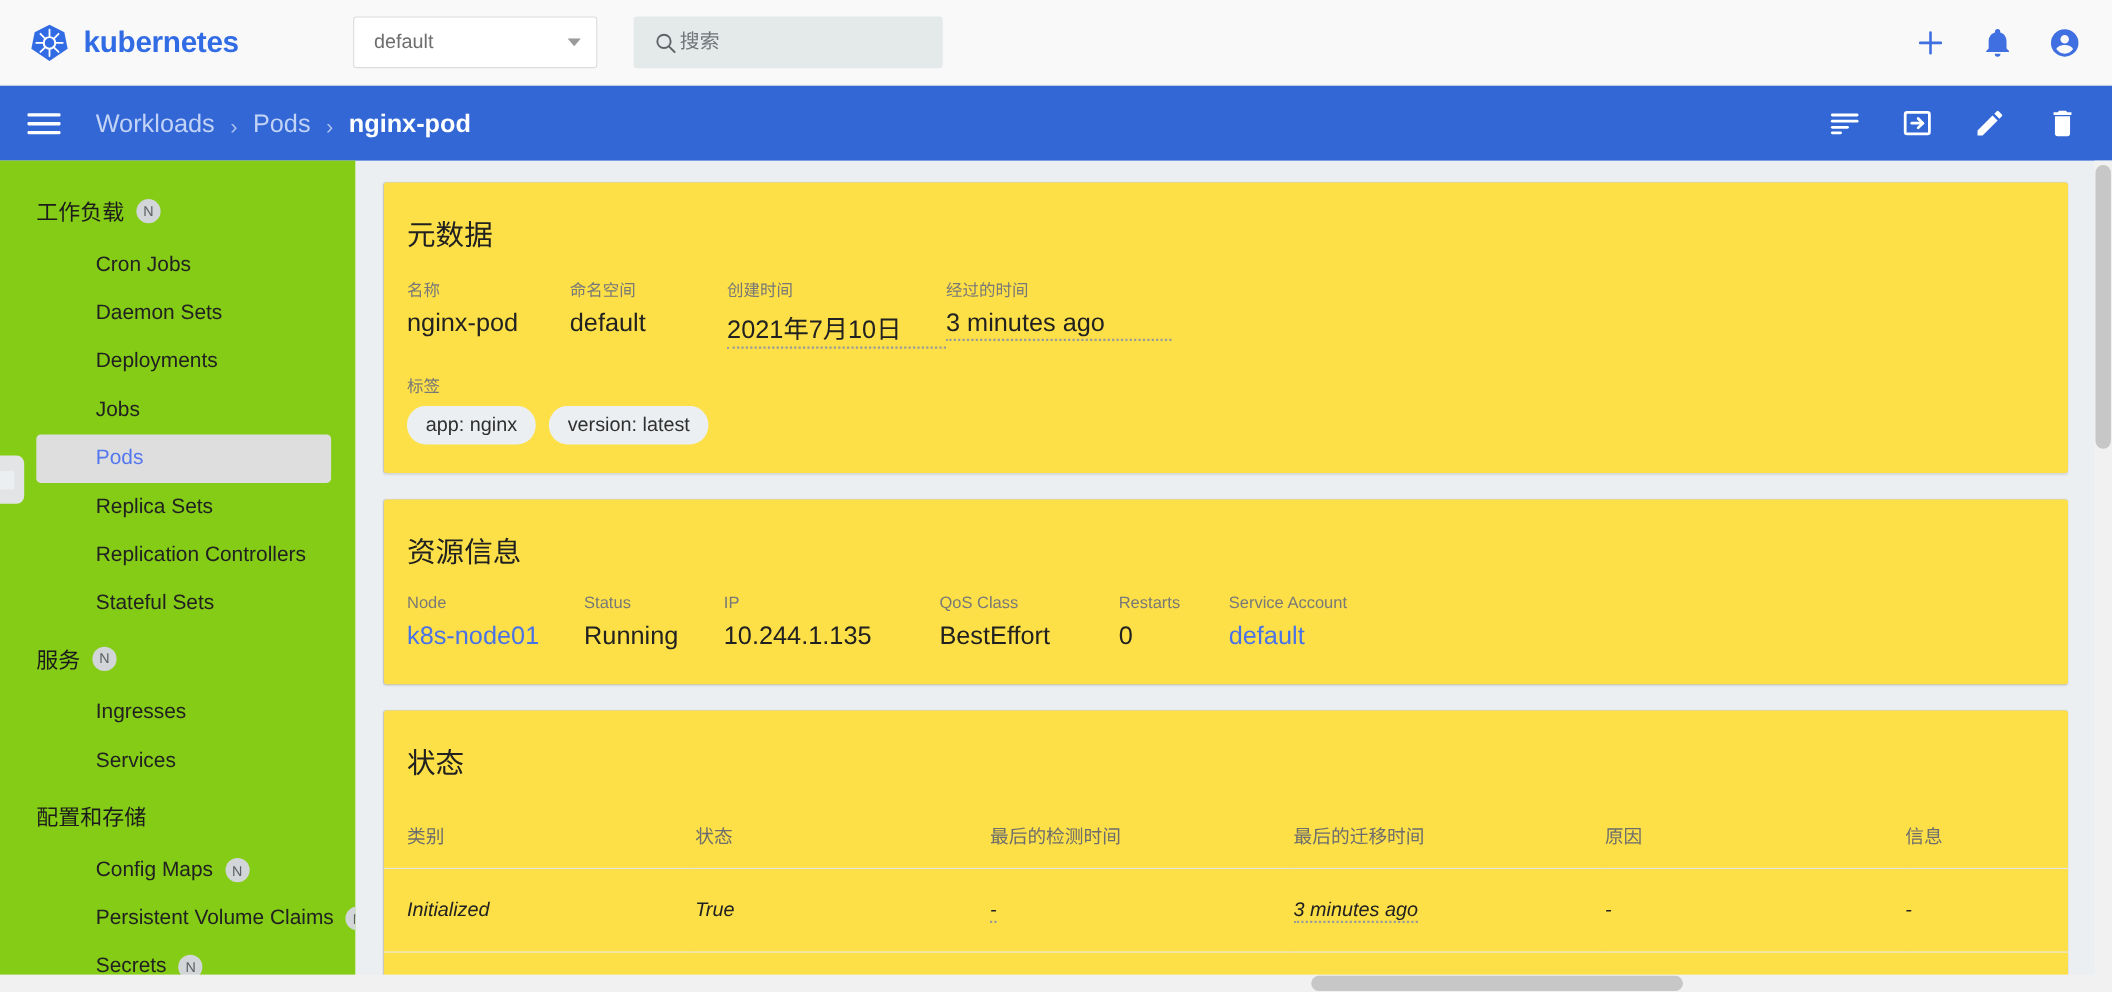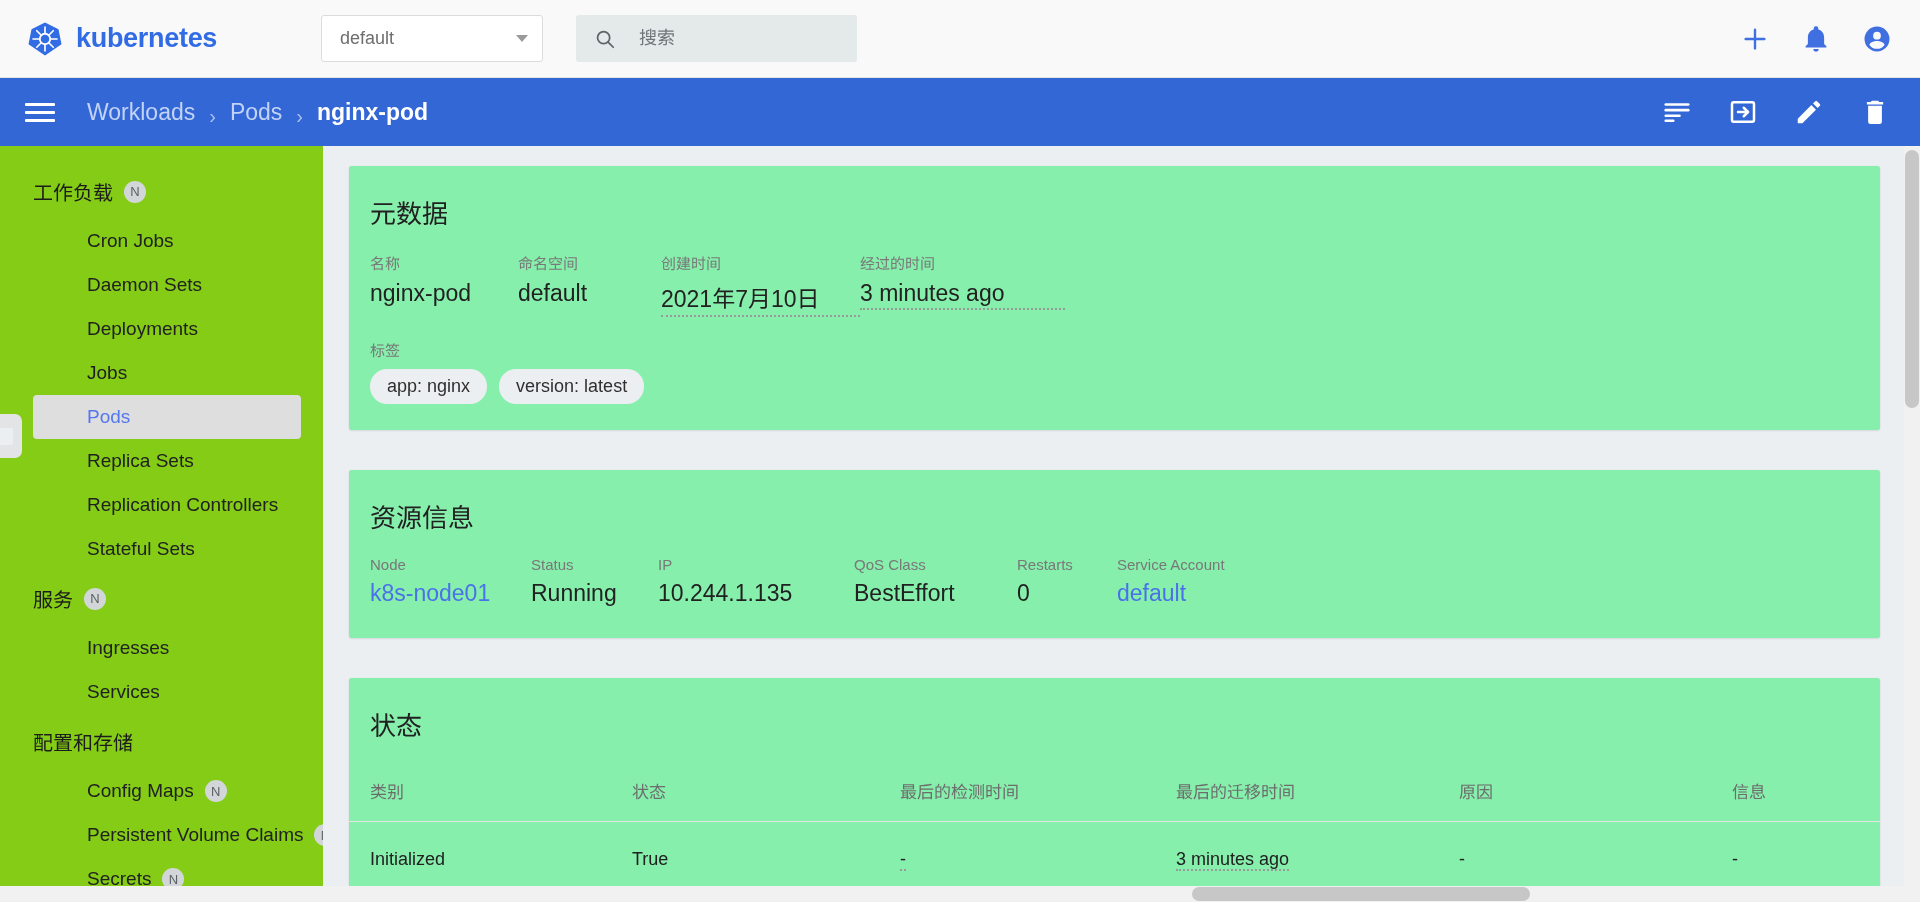--- a/index.html
+++ b/index.html
@@ -58,21 +58,20 @@
     border-radius: 3px;
     display: flex; align-items: center;
     padding: 0 18px;
     cursor: text;
   }
   .searchbox { width: 281px; }
   .search-wide { flex: 0 0 281px; }
   .search-icon { width: 22px; height: 22px; flex: 0 0 22px; color: #5f6368; }
   .search-input {
     border: 0; outline: 0; background: transparent;
-    margin-left: 21px;
     font-size: 18px; color: #a21caf;
     font-family: inherit;
     width: 100%;
   }
   .search-input::placeholder { color: #70757a; }
 
   .topbar-spacer { flex: 1; }
   .topbar-actions { display: flex; align-items: center; margin-right: 28px; gap: 31px; }
   .tb-icon {
     width: 30px; height: 30px;
@@ -166,24 +165,24 @@
   }
 
   
   .content {
     position: absolute; top: 146px; left: 323px;
     width: 1583px; height: 756px;
     overflow: hidden;
     padding: 20px 26px 0 26px;
   }
   .card {
-    background: #86efac;
+    background: #fde047;
     border-radius: 3px;
     box-shadow: 0 1px 2px rgba(0,0,0,.09), 0 0 1px rgba(0,0,0,.12);
-    margin-bottom: 40px;
+    margin-bottom: 24px;
   }
   .card-title {
     font-size: 26px;
     color: #212121;
     padding: 27px 0 0 21px;
   }
   .kv-row {
     display: flex;
     padding: 22px 0 0 21px;
     flex-wrap: nowrap;
@@ -228,20 +227,21 @@
     font-weight: normal;
     color: #6d6d6d;
     padding: 8px 0 18px 0;
     border-bottom: 1px solid #e4e4e4;
   }
   .table td {
     font-size: 18px;
     color: #212121;
     padding: 27px 0 27px 0;
     border-bottom: 1px solid #e9e9e9;
+    font-style: italic;
   }
   .table th:first-child, .table td:first-child { padding-left: 21px; }
   .td-dotted { border-bottom: 2px dotted #9a9a9a; cursor: help; }
 
   
   .vscroll-track {
     position: absolute;
     top: 146px; right: 0;
     width: 16px; height: 756px;
     background: #f1f1f1;

